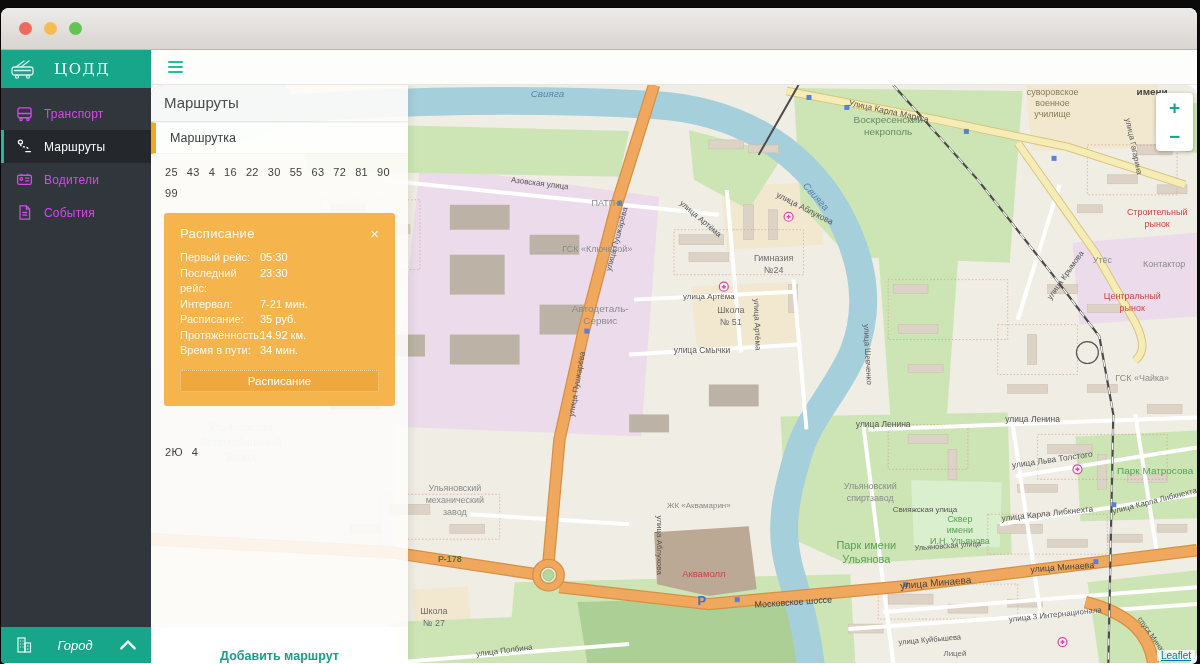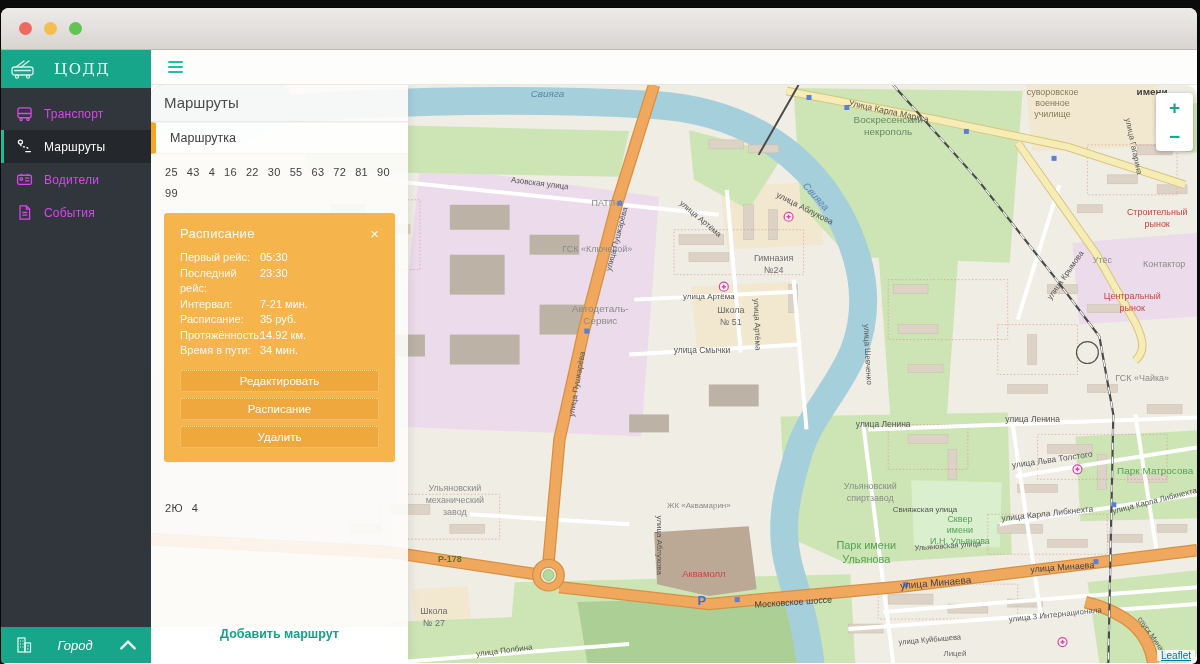--- a/index.html
+++ b/index.html
@@ -60,21 +60,21 @@
   .popup-rows{margin-top:9px;}
   .p-row{display:flex;font-size:11px;line-height:15.5px;}
   .p-label{width:80px;color:rgba(255,255,255,.93);flex:none;}
   .p-value{color:#fff;}
   .popup-buttons{margin-top:11px;}
   .popup-btn{height:20px;line-height:20px;text-align:center;font-size:11.5px;color:#fff;
              background:#efa83e;border:1px dotted rgba(255,255,255,.5);border-radius:2px;
              margin-bottom:6px;cursor:pointer;}
   .popup-btn:last-child{margin-bottom:0;}
   .panel-footer{position:absolute;left:0;right:0;bottom:0;height:36px;display:flex;
-                align-items:flex-start;justify-content:center;background:rgba(255,255,255,.9);}
+                align-items:flex-end;justify-content:center;background:rgba(255,255,255,.9);}
   .add-route{color:#16a085;font-size:12.5px;font-weight:bold;cursor:pointer;}
   
   .zoomctl{position:absolute;top:8px;right:4px;width:37px;background:#fff;border-radius:4px;
            box-shadow:0 1px 4px rgba(0,0,0,.3);z-index:20;overflow:hidden;}
   .zbtn{height:29px;display:flex;align-items:center;justify-content:center;color:#17a589;
         font-size:19px;font-weight:bold;cursor:pointer;}
   .attrib{position:absolute;right:2px;bottom:2px;background:rgba(255,255,255,.75);
           padding:0 4px;font-size:10px;z-index:20;}
   .attrib span{color:#0078a8;text-decoration:underline;cursor:pointer;}
 </style>
@@ -475,23 +475,21 @@
                 <div class="p-row">
                   <span class="p-label">Протяжённость:</span>
                   <span class="p-value">14.92 км.</span>
                 </div>
                 <div class="p-row">
                   <span class="p-label">Время в пути:</span>
                   <span class="p-value">34 мин.</span>
                 </div>
               </div>
             <div class="popup-buttons" id="popup-buttons">
-                <div class="popup-btn">Редактировать</div>
                 <div class="popup-btn">Расписание</div>
-                <div class="popup-btn">Удалить</div>
               </div>
           </div>
 
           <div class="routes-row">
               <span class="route-chip">2Ю</span>
               <span class="route-chip">4</span>
             </div>
 
           <div class="panel-footer">
             <span class="add-route">Добавить маршрут</span>

